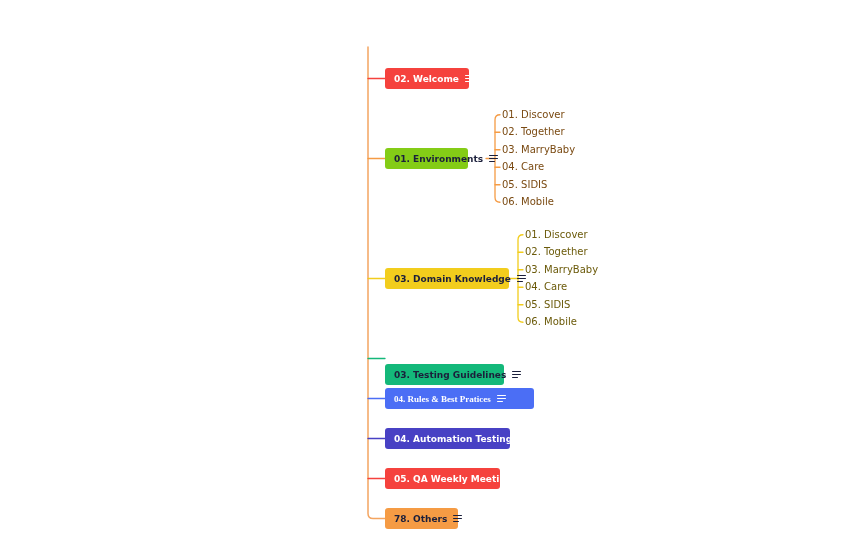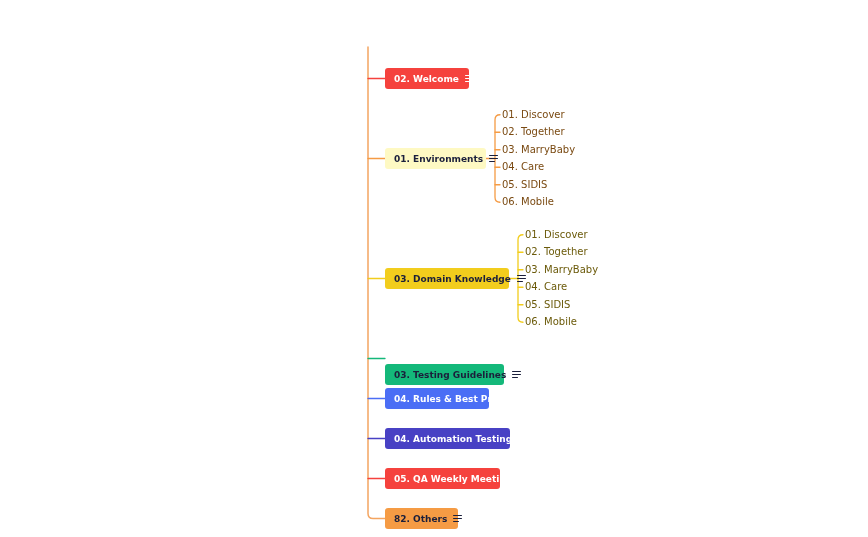--- a/index.html
+++ b/index.html
@@ -51,21 +51,21 @@
 
   <div id="nodes">
       <div class="node" style="top: 68px; width: 84px; background: rgb(245, 66, 61); color: rgb(255, 255, 255);">
         <span>02. Welcome</span>
         <span class="note">
           <i style="background: rgb(255, 255, 255);"></i>
           <i style="background: rgb(255, 255, 255);"></i>
           <i style="background: rgb(255, 255, 255);"></i>
         </span>
       </div>
-      <div class="node" style="top: 148px; width: 101px; background: #fef9c3; color: rgb(27, 31, 59);">
+      <div class="node" style="top: 148px; width: 83px; background: #84cc16; color: rgb(27, 31, 59);">
         <span>01. Environments</span>
         <span class="note">
           <i style="background: rgb(27, 31, 59);"></i>
           <i style="background: rgb(27, 31, 59);"></i>
           <i style="background: rgb(27, 31, 59);"></i>
         </span>
       </div>
       <div class="sub" style="left: 502px; top: 110.75px; color: rgb(122, 74, 18);">01. Discover</div>
       <div class="sub" style="left: 502px; top: 128.25px; color: rgb(122, 74, 18);">02. Together</div>
       <div class="sub" style="left: 502px; top: 145.75px; color: rgb(122, 74, 18);">03. MarryBaby</div>
@@ -87,41 +87,41 @@
       <div class="sub" style="left: 525px; top: 300.75px; color: rgb(107, 90, 10);">05. SIDIS</div>
       <div class="sub" style="left: 525px; top: 318.25px; color: rgb(107, 90, 10);">06. Mobile</div>
       <div class="node" style="top: 364px; width: 119px; background: rgb(20, 184, 122); color: rgb(27, 31, 59);">
         <span>03. Testing Guidelines</span>
         <span class="note">
           <i style="background: rgb(27, 31, 59);"></i>
           <i style="background: rgb(27, 31, 59);"></i>
           <i style="background: rgb(27, 31, 59);"></i>
         </span>
       </div>
-      <div class="node" style="top: 388px; width: 104px; background: rgb(75, 110, 245); color: rgb(255, 255, 255);">
+      <div class="node" style="top: 388px; width: 149px; background: rgb(75, 110, 245); color: rgb(255, 255, 255); font-family: Liberation Serif, serif;">
         <span>04. Rules &amp; Best Pratices</span>
         <span class="note">
           <i style="background: rgb(255, 255, 255);"></i>
           <i style="background: rgb(255, 255, 255);"></i>
           <i style="background: rgb(255, 255, 255);"></i>
         </span>
       </div>
       <div class="node" style="top: 428px; width: 125px; background: rgb(72, 65, 196); color: rgb(255, 255, 255);">
         <span>04. Automation Testing</span>
         <span class="note">
           <i style="background: rgb(255, 255, 255);"></i>
           <i style="background: rgb(255, 255, 255);"></i>
           <i style="background: rgb(255, 255, 255);"></i>
         </span>
       </div>
       <div class="node" style="top: 468px; width: 115px; background: rgb(245, 66, 61); color: rgb(255, 255, 255);">
         <span>05. QA Weekly Meetings</span>
       </div>
       <div class="node" style="top: 508px; width: 73px; background: rgb(245, 155, 68); color: rgb(27, 31, 59);">
-        <span>82. Others</span>
+        <span>78. Others</span>
         <span class="note">
           <i style="background: rgb(27, 31, 59);"></i>
           <i style="background: rgb(27, 31, 59);"></i>
           <i style="background: rgb(27, 31, 59);"></i>
         </span>
       </div>
     </div>
 </div>
 
 </body></html>

